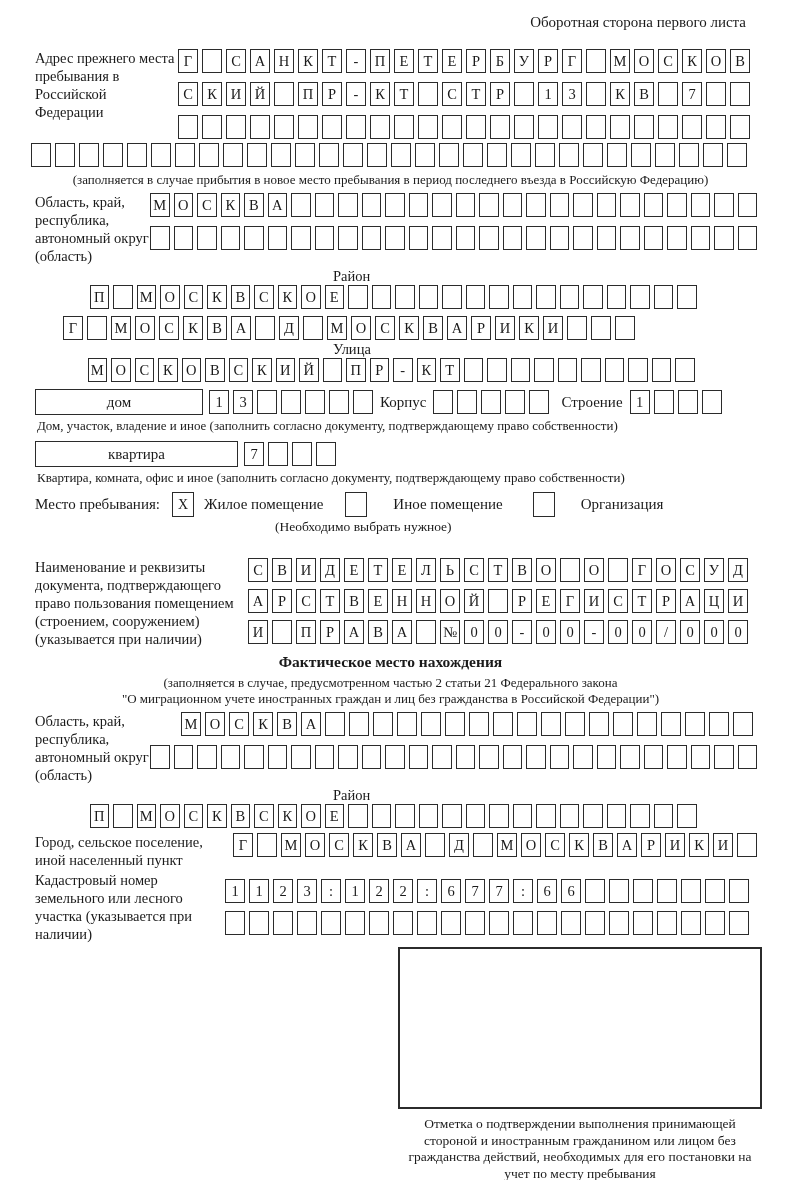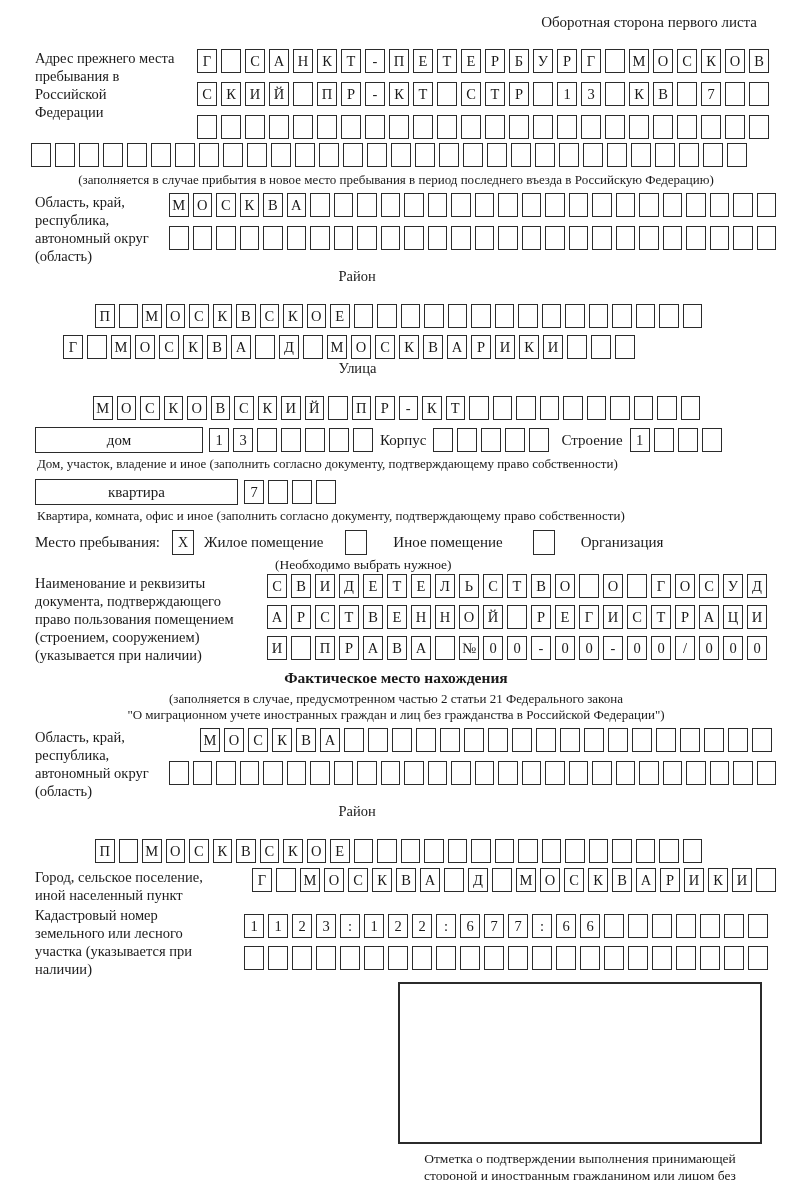--- a/index.html
+++ b/index.html
@@ -1,30 +1,30 @@
 <!DOCTYPE html>
 <html><head>
 <meta charset="utf-8">
 <style>
   html,body{margin:0;padding:0;background:#e9e9e9;}
   .page{position:relative;width:800px;height:1180px;box-sizing:border-box;
-        padding:14px 43px 0 35px;margin:0 auto;background:#ffffff;color:#1a1a1a;
+        padding:14px 54px 0 35px;margin:0 auto;background:#ffffff;color:#1a1a1a;
         font-family:"Liberation Serif","DejaVu Serif",serif;overflow:hidden;}
   .toptitle{text-align:right;font-size:15px;line-height:17px;}
-  .blk{display:flex;align-items:flex-start;gap:19px;}
+  .blk{display:flex;align-items:flex-start;}
   .blk.center{align-items:center;flex-direction:column;}
   .lbl{flex:none;font-size:14.5px;line-height:18px;}
   .w143{width:143px}.w115{width:115px}.w190{width:190px}.w213{width:213px}
   .cellcol{display:flex;flex-direction:column;gap:9px;}
   .cells{display:flex;gap:4px;}
   .cell{flex:none;width:var(--cw,20px);height:24px;border:1.5px solid #2b2b2b;
         box-sizing:border-box;display:flex;align-items:center;justify-content:center;
         font-size:14.5px;background:#fff;}
   .cw195{--cw:19.5px;}
-  .mt2{margin-top:2px}.mt4{margin-top:4px}.mt5{margin-top:5px}.mt7{margin-top:7px}.mt9{margin-top:1px}.mt18{margin-top:18px}
+  .mt2{margin-top:2px}.mt4{margin-top:4px}.mt5{margin-top:5px}.mt7{margin-top:7px}.mt9{margin-top:23px}.mt18{margin-top:18px}
   .h2{text-align:center;font-weight:700;font-size:16.5px;line-height:21px;margin-top:5px;}
   .h3{text-align:center;font-weight:700;font-size:15.5px;line-height:20px;margin-top:4px;}
   .cnote{text-align:center;font-size:13px;line-height:16px;margin-top:5px;}
   .cnote2{font-size:13.5px;line-height:16px;margin-top:2px;margin-left:240px;}
   .cap{font-size:13px;line-height:16px;margin-top:3px;margin-left:2px;}
   .houserow{display:flex;align-items:center;margin-top:7px;}
   .widebox{flex:none;border:1.6px solid #2b2b2b;height:26px;box-sizing:border-box;
            display:flex;align-items:center;justify-content:center;font-size:15px;}
   .inlbl{flex:none;font-size:15px;margin:0 7px;}
   .checkrow{display:flex;align-items:center;margin-top:6px;font-size:15px;}

